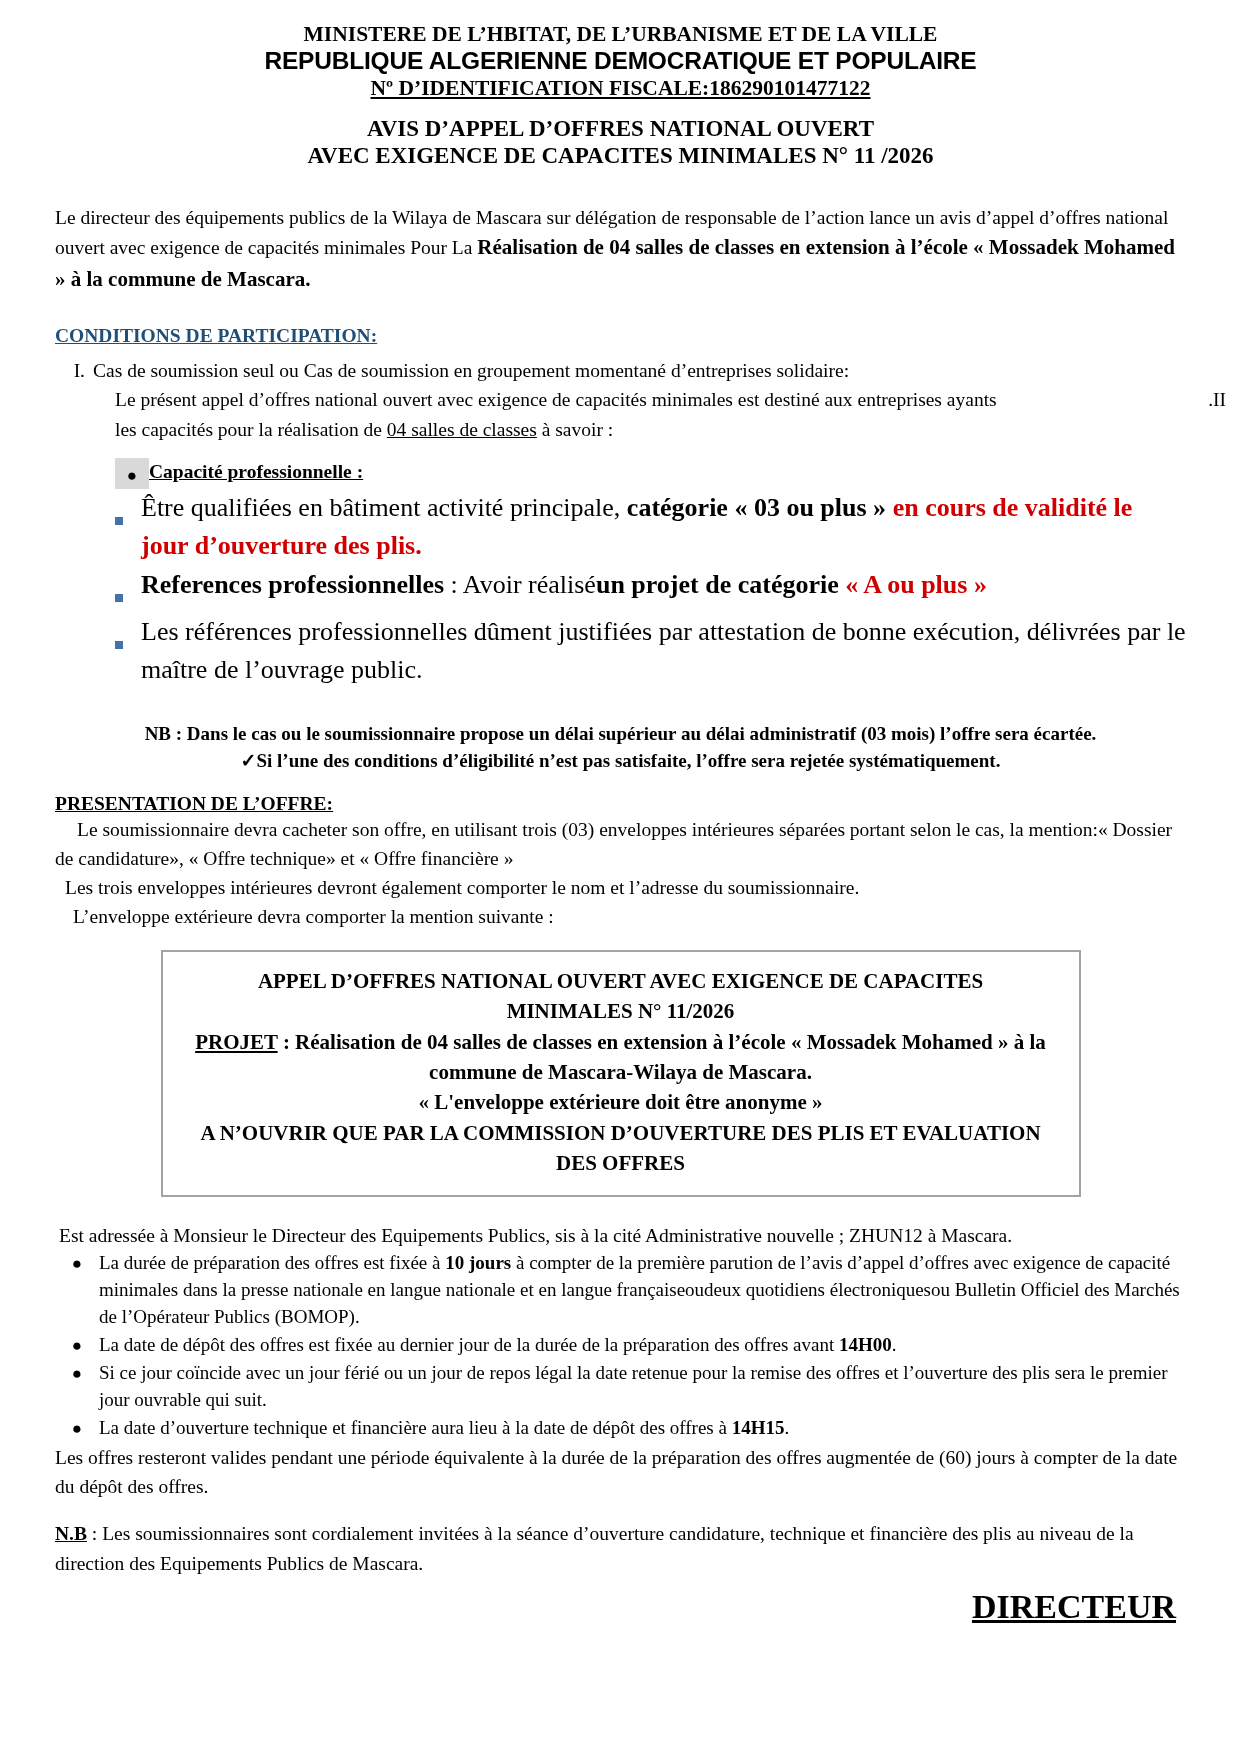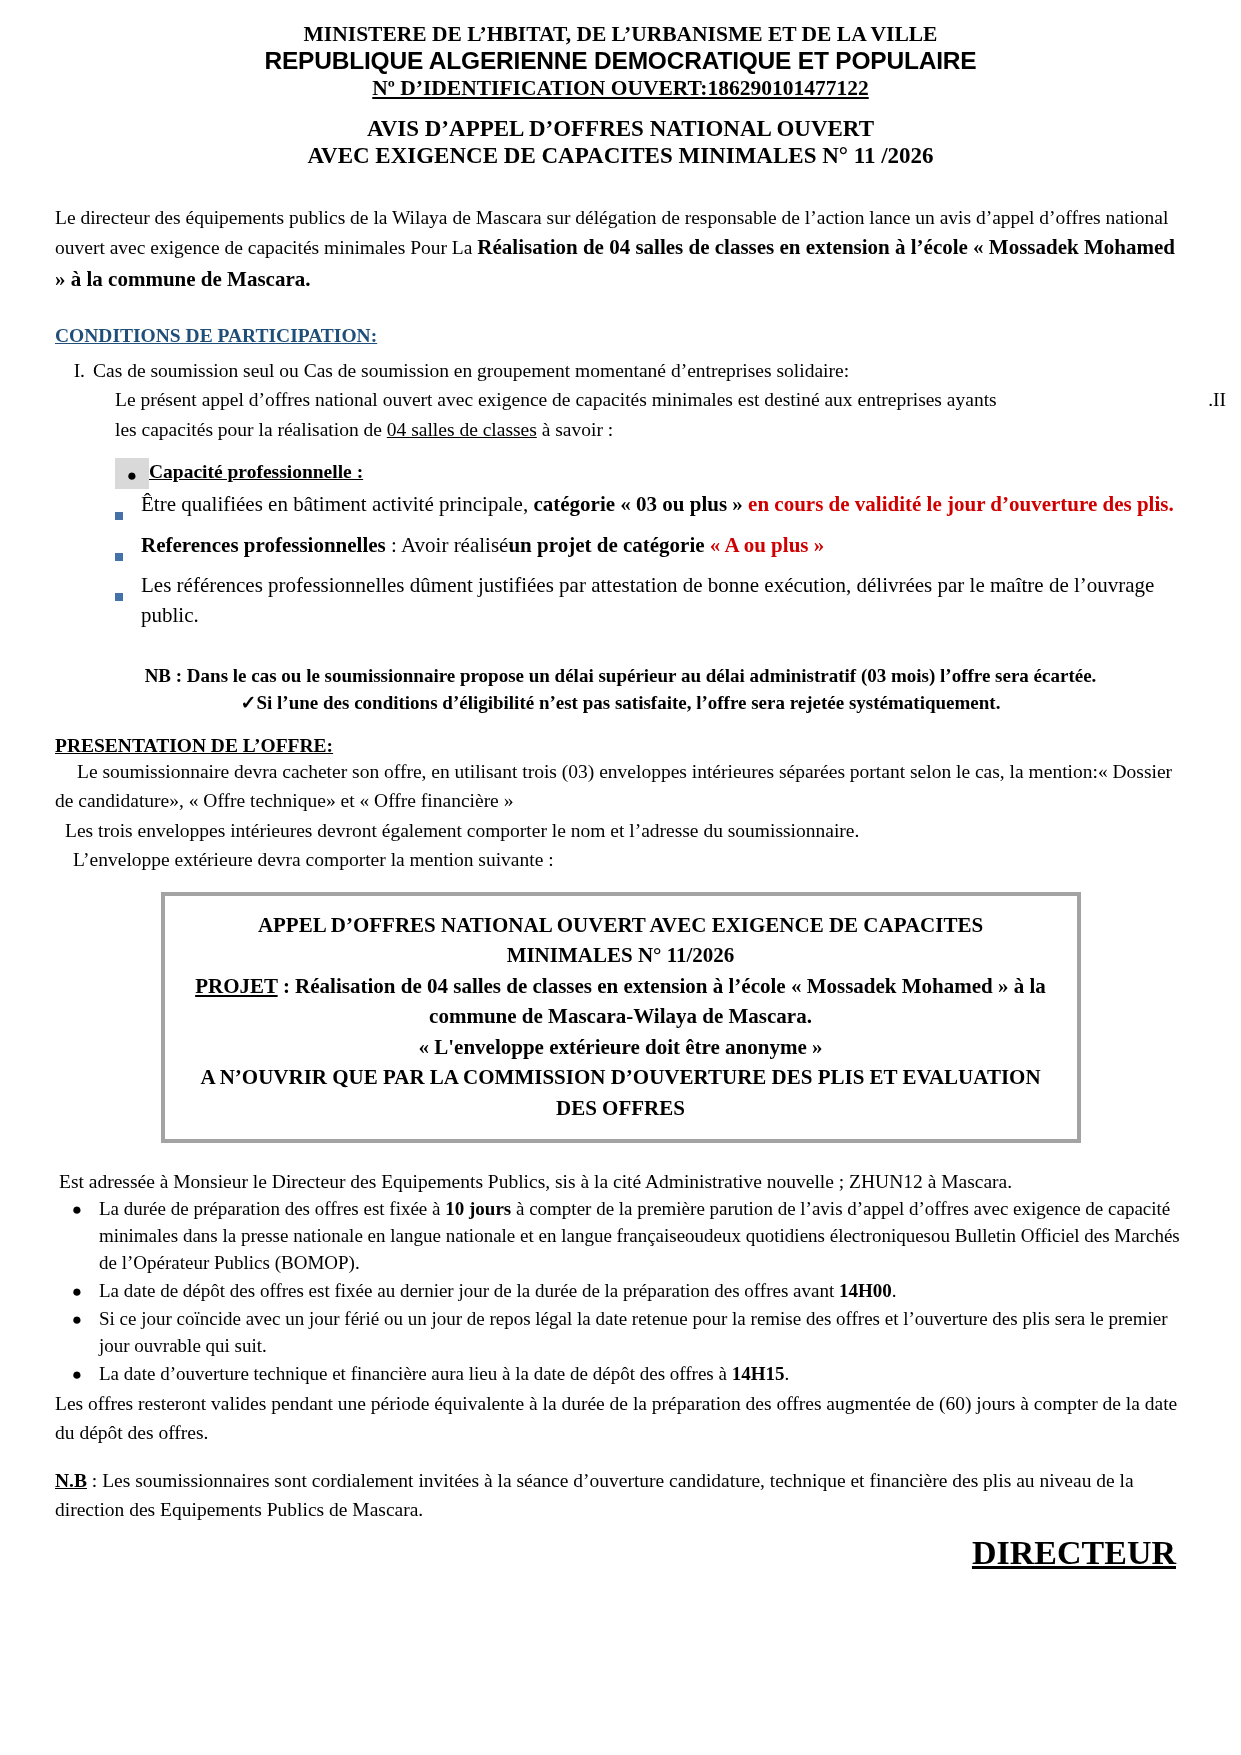--- a/index.html
+++ b/index.html
@@ -38,39 +38,39 @@
     margin:0; font-size:19.5px; font-weight:bold;
     color:#000; text-decoration:underline;
     font-family:"Liberation Serif", serif;
   }
 
   .roman-item { display:flex; font-size:19.5px; line-height:1.45; }
   .roman-num { width:30px; flex:0 0 30px; text-align:right; padding-right:8px; }
   .roman-body { flex:1; }
 
   .sq-list { margin:0; padding:0; list-style:none; }
-  .sq-list li { display:flex; font-size:21px; line-height:1.45; margin-bottom:1px; }
+  .sq-list li { display:flex; font-size:26px; line-height:1.45; margin-bottom:1px; }
   .sq-mark {
     flex:0 0 26px; width:26px; padding-top:9px; box-sizing:border-box;
   }
   .sq-mark i {
     display:inline-block; width:8px; height:8px; background:#4472a8;
   }
   .sq-text { flex:1; }
 
   .dot-row { display:flex; font-size:19.5px; line-height:1.45; }
   .dot-mark { flex:0 0 34px; width:34px; text-align:center; padding-top:3px; }
   .dot-mark b { font-size:17px; }
   .hl { background:#d9d9d9; }
 
   .nb-block { font-size:19px; font-weight:bold; line-height:1.45; }
   .center { text-align:center; }
 
   .box {
-    border:4px solid #a3a3a3;
+    border:2px solid #a3a3a3;
     margin:18px auto 0 auto;
     width:920px;
     padding:14px 18px 16px 18px;
     box-sizing:border-box;
     text-align:center;
     font-size:21px;
     font-weight:bold;
     line-height:1.45;
   }
   .box .ln { margin:0; }
@@ -93,21 +93,21 @@
   .sp18 { height:18px; } .sp24 { height:24px; } .sp30 { height:30px; }
 </style>
 </head>
 <body>
 
 <div class="page">
 
   <div>
     <div class="hdr-line h2">MINISTERE DE L’HBITAT, DE L’URBANISME ET DE LA VILLE</div>
     <div class="hdr-line h1">REPUBLIQUE ALGERIENNE DEMOCRATIQUE ET POPULAIRE</div>
-    <div class="hdr-line h4">Nº D’IDENTIFICATION OUVERT:186290101477122</div>
+    <div class="hdr-line h4">Nº D’IDENTIFICATION FISCALE:186290101477122</div>
     <div class="gap-sm"></div>
     <div class="hdr-line h5">AVIS D’APPEL D’OFFRES NATIONAL OUVERT</div>
     <div class="hdr-line h6">AVEC EXIGENCE DE CAPACITES MINIMALES N°    11     /2026</div>
   </div>
 
   <div class="body-txt intro">
     <span>Le directeur des équipements publics de la Wilaya de Mascara sur délégation de responsable de l’action lance un avis d’appel d’offres national ouvert avec exigence de capacités minimales Pour La </span><span class="b big">Réalisation de 04 salles de classes en extension à l’école « Mossadek Mohamed » à la commune de Mascara.</span>
   </div>
 
   <div class="sp30"></div>

